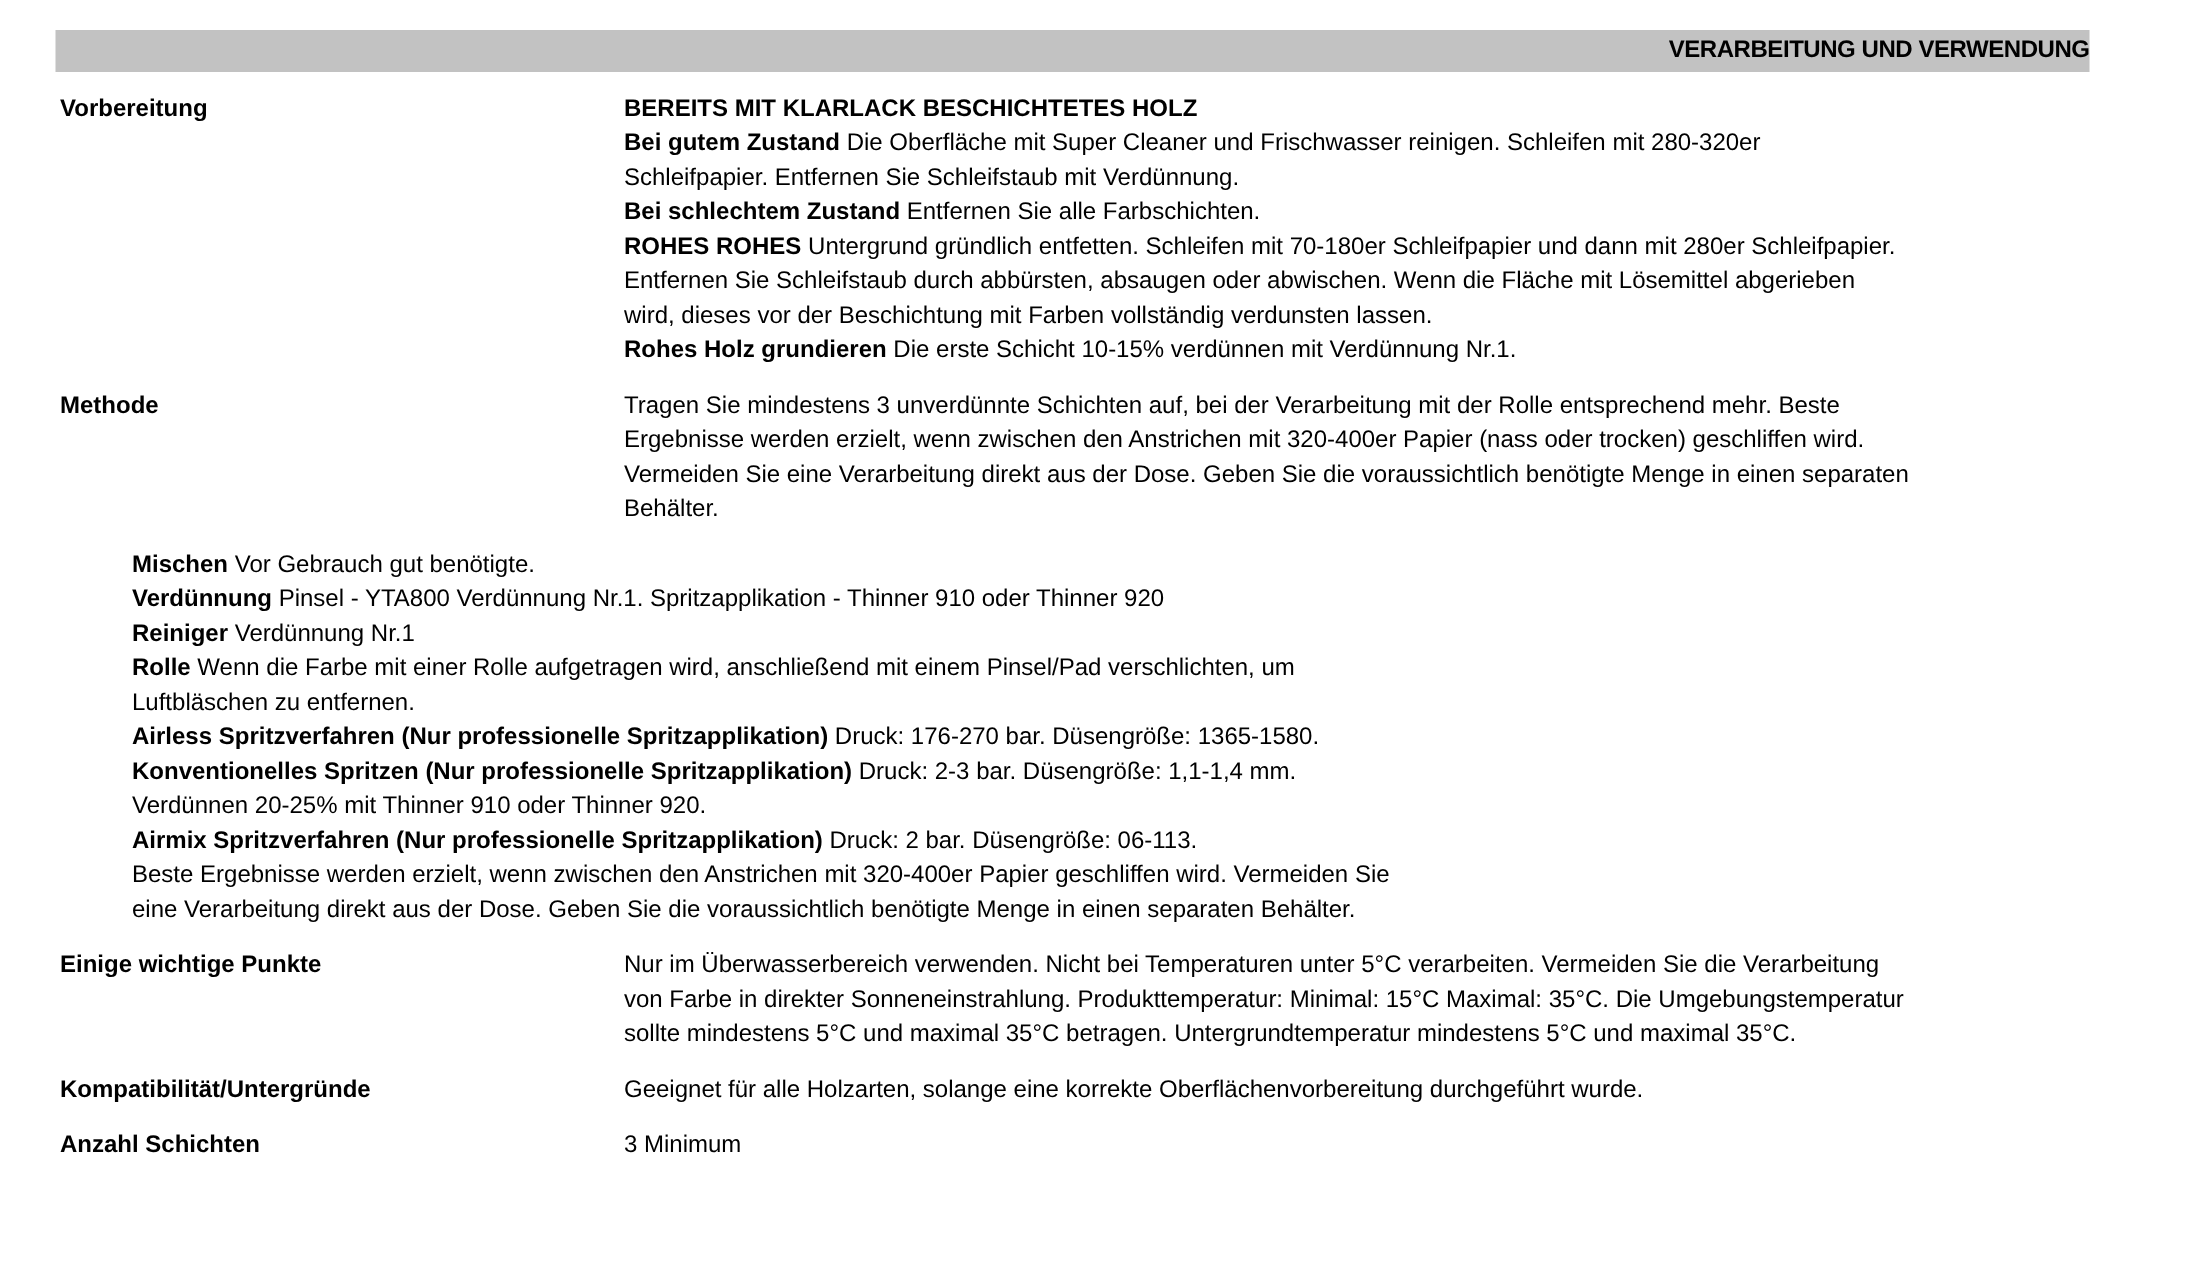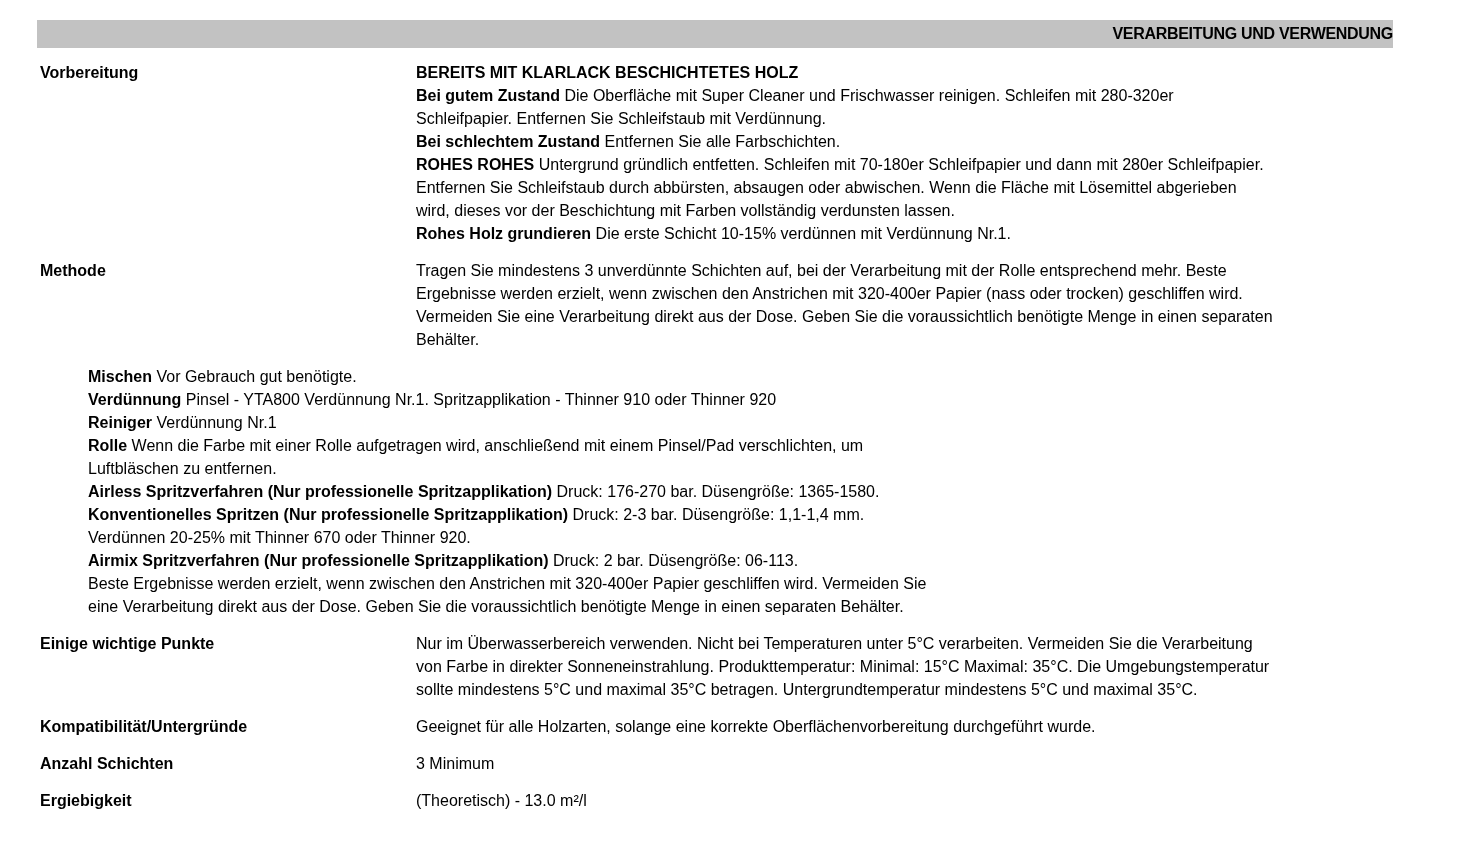--- a/index.html
+++ b/index.html
@@ -98,21 +98,21 @@
 
   <div class="section-row">
     <div class="section-content">
           <div class="text-line"><span class="run bold">Mischen</span><span class="run"> Vor Gebrauch gut benötigte.</span></div>
           <div class="text-line"><span class="run bold">Verdünnung</span><span class="run"> Pinsel - YTA800 Verdünnung Nr.1. Spritzapplikation - Thinner 910 oder Thinner 920</span></div>
           <div class="text-line"><span class="run bold">Reiniger</span><span class="run"> Verdünnung Nr.1</span></div>
           <div class="text-line"><span class="run bold">Rolle</span><span class="run"> Wenn die Farbe mit einer Rolle aufgetragen wird, anschließend mit einem Pinsel/Pad verschlichten, um</span></div>
           <div class="text-line"><span class="run">Luftbläschen zu entfernen.</span></div>
           <div class="text-line"><span class="run bold">Airless Spritzverfahren (Nur professionelle Spritzapplikation)</span><span class="run"> Druck: 176-270 bar. Düsengröße: 1365-1580.</span></div>
           <div class="text-line"><span class="run bold">Konventionelles Spritzen (Nur professionelle Spritzapplikation)</span><span class="run"> Druck: 2-3 bar. Düsengröße: 1,1-1,4 mm.</span></div>
-          <div class="text-line"><span class="run">Verdünnen 20-25% mit Thinner 670 oder Thinner 920.</span></div>
+          <div class="text-line"><span class="run">Verdünnen 20-25% mit Thinner 910 oder Thinner 920.</span></div>
           <div class="text-line"><span class="run bold">Airmix Spritzverfahren (Nur professionelle Spritzapplikation)</span><span class="run"> Druck: 2 bar. Düsengröße: 06-113.</span></div>
           <div class="text-line"><span class="run">Beste Ergebnisse werden erzielt, wenn zwischen den Anstrichen mit 320-400er Papier geschliffen wird. Vermeiden Sie</span></div>
           <div class="text-line"><span class="run">eine Verarbeitung direkt aus der Dose. Geben Sie die voraussichtlich benötigte Menge in einen separaten Behälter.</span></div>
         </div>
   </div>
 
   <div class="section-row">
     <div class="section-label">Einige wichtige Punkte</div>
     <div class="section-content">
           <div class="text-line"><span class="run">Nur im Überwasserbereich verwenden. Nicht bei Temperaturen unter 5°C verarbeiten. Vermeiden Sie die Verarbeitung</span></div>
@@ -128,21 +128,15 @@
         </div>
   </div>
 
   <div class="section-row">
     <div class="section-label">Anzahl Schichten</div>
     <div class="section-content">
           <div class="text-line"><span class="run">3 Minimum</span></div>
         </div>
   </div>
 
-  <div class="section-row">
-    <div class="section-label">Ergiebigkeit</div>
-    <div class="section-content">
-          <div class="text-line"><span class="run">(Theoretisch) - 13.0 m²/l</span></div>
-        </div>
-  </div>
 </div>
 
 </div>
 
 </body></html>

